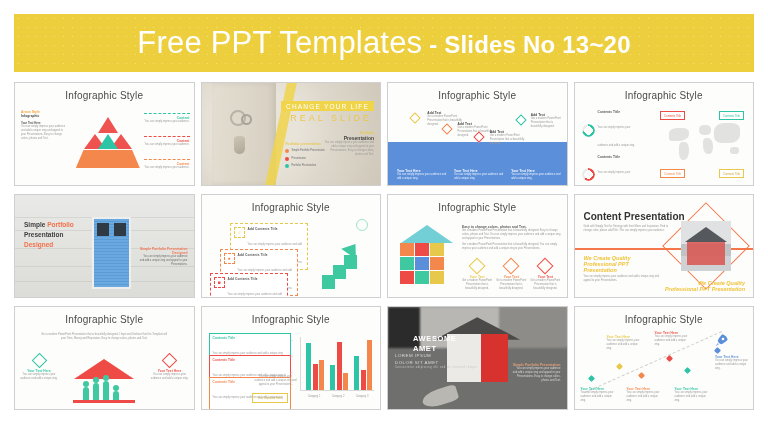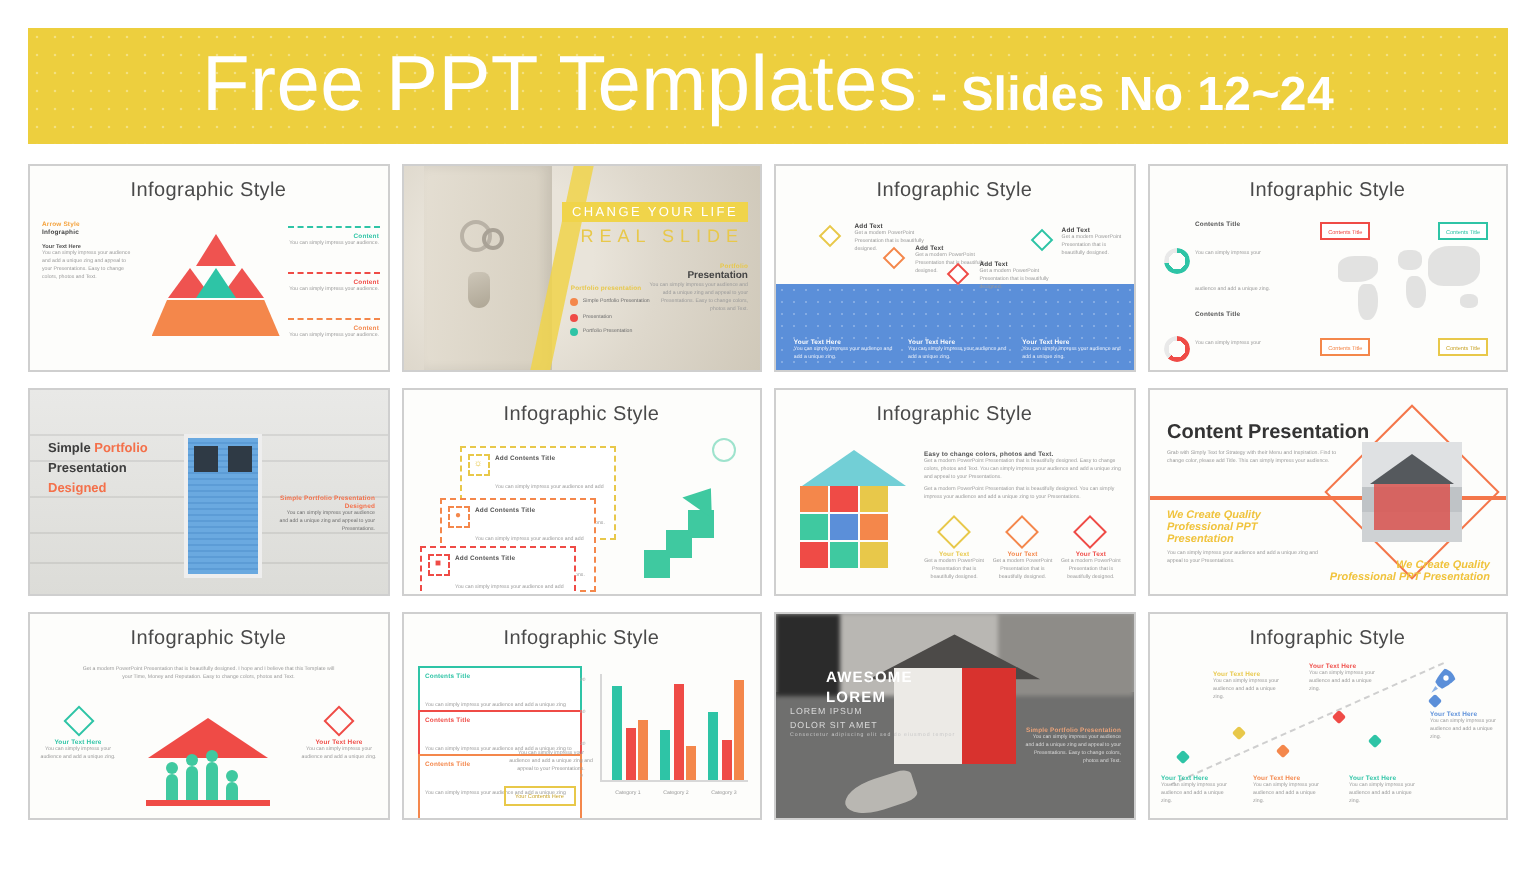--- a/index.html
+++ b/index.html
@@ -17,21 +17,21 @@
     background: #edcf3e;
     display: flex; align-items: center; justify-content: center;
     position: relative; overflow: hidden;
   }
   .banner::after{
     content:""; position:absolute; inset:0;
     background-image: radial-gradient(rgba(255,255,255,.35) 0.7px, transparent 0.8px);
     background-size: 9px 9px;
   }
   .banner-text { position: relative; z-index: 2; white-space: nowrap; color:#ffffff; }
-  .banner-main { font-size: 39px; font-weight: 400; letter-spacing: .2px; }
+  .banner-main { font-size: 31px; font-weight: 400; letter-spacing: .2px; }
   .banner-sub  { font-size: 24px; font-weight: 700; letter-spacing: .2px; }
 
   
   .grid {
     margin-top: 10px;
     display: grid;
     grid-template-columns: repeat(4, 1fr);
     grid-template-rows: repeat(3, 104px);
     gap: 8px 6px;
   }
@@ -156,21 +156,21 @@
   .node  { position:absolute; width:5px;height:5px; border-radius:1px; transform:rotate(45deg);}
   .rocket{ position:absolute; right:24px; top:26px; width:16px; height:16px; }
 </style>
 </head>
 <body>
 
 <div class="page">
 
   <div class="banner">
     <div class="banner-text">
-      <span class="banner-main">Free PPT Templates</span><span class="banner-sub"> - </span><span class="banner-sub">Slides No 12~24</span>
+      <span class="banner-main">Free PPT Templates</span><span class="banner-sub"> - </span><span class="banner-sub">Slides No 13~20</span>
     </div>
   </div>
 
   <div class="grid">
 
     <div class="slide">
       <div class="s-title">Infographic Style</div>
       <div style="position:absolute;left:6px;top:27px;width:46px;">
         <div class="lbl" style="color:#f4a23c">Arrow Style</div>
         <div class="lbl" style="color:#444;margin-bottom:3px">Infographic</div>
@@ -489,21 +489,21 @@
     <div class="slide">
       <div class="ph11">
         <div class="blur"></div>
         <div class="mh-roof"></div>
         <div class="mh-body"></div>
         <div class="mh-red"></div>
         <div class="key-b"></div>
       </div>
       <div class="s11-h">
         <span>AWESOME</span><br>
-        <span>LOREM</span>
+        <span>AMET</span>
       </div>
       <div class="s11-s">
         <span>LOREM IPSUM</span><br>
         <span>DOLOR SIT AMET</span>
         <div class="tiny" style="color:#c8c8c8">Consectetur adipiscing elit sed do eiusmod tempor</div>
       </div>
       <div class="s11-r">
         <div class="lbl">Simple Portfolio Presentation</div>
         <div class="tiny" style="color:#d9d9d9">You can simply impress your audience and add a unique zing and appeal to your Presentations. Easy to change colors, photos and Text.</div>
       </div>

